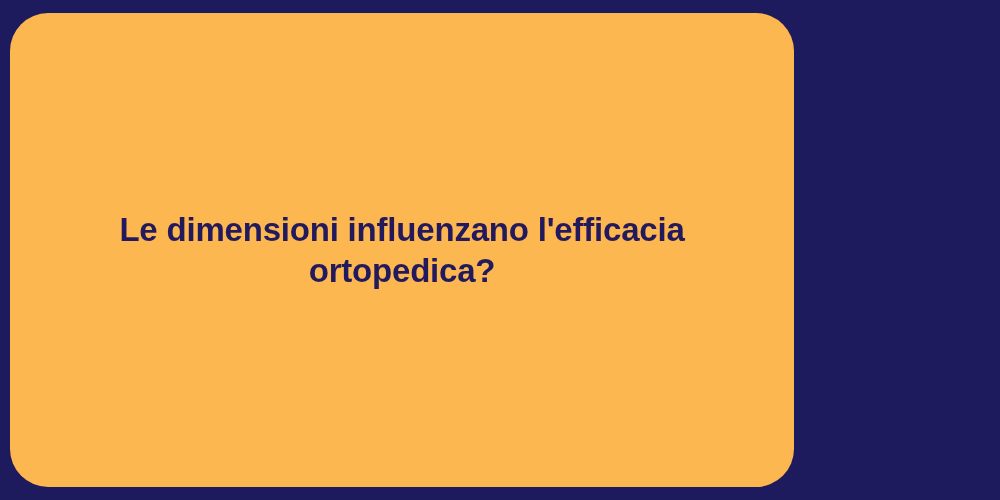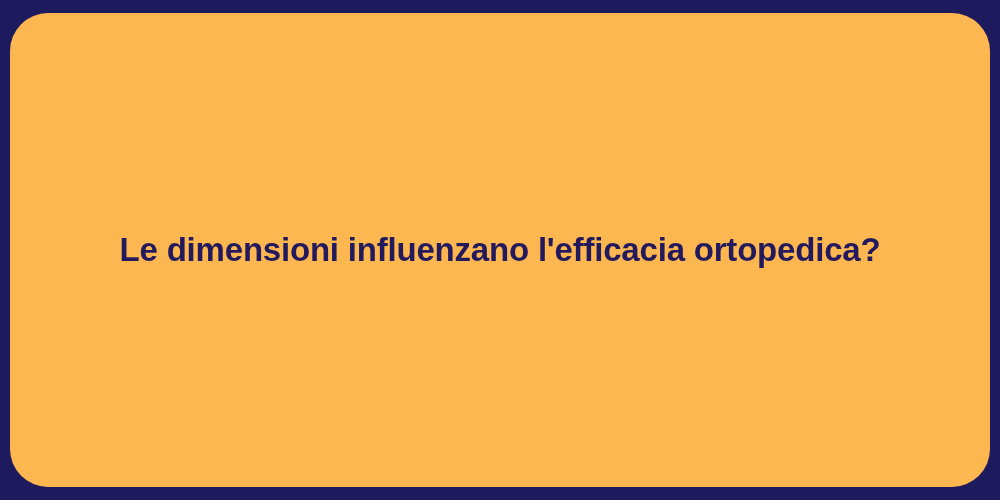--- a/index.html
+++ b/index.html
@@ -19,21 +19,21 @@
     width: 1000px;
     height: 500px;
     background: #1e1a5e;
     box-sizing: border-box;
   }
 
   .banner-card {
     position: absolute;
     left: 10px;
     top: 13px;
-    width: 980px;
+    width: 784px;
     height: 474px;
     background: #fdb750;
     border-radius: 38px;
     box-sizing: border-box;
     display: flex;
     align-items: center;
     justify-content: center;
   }
 
   .headline {

